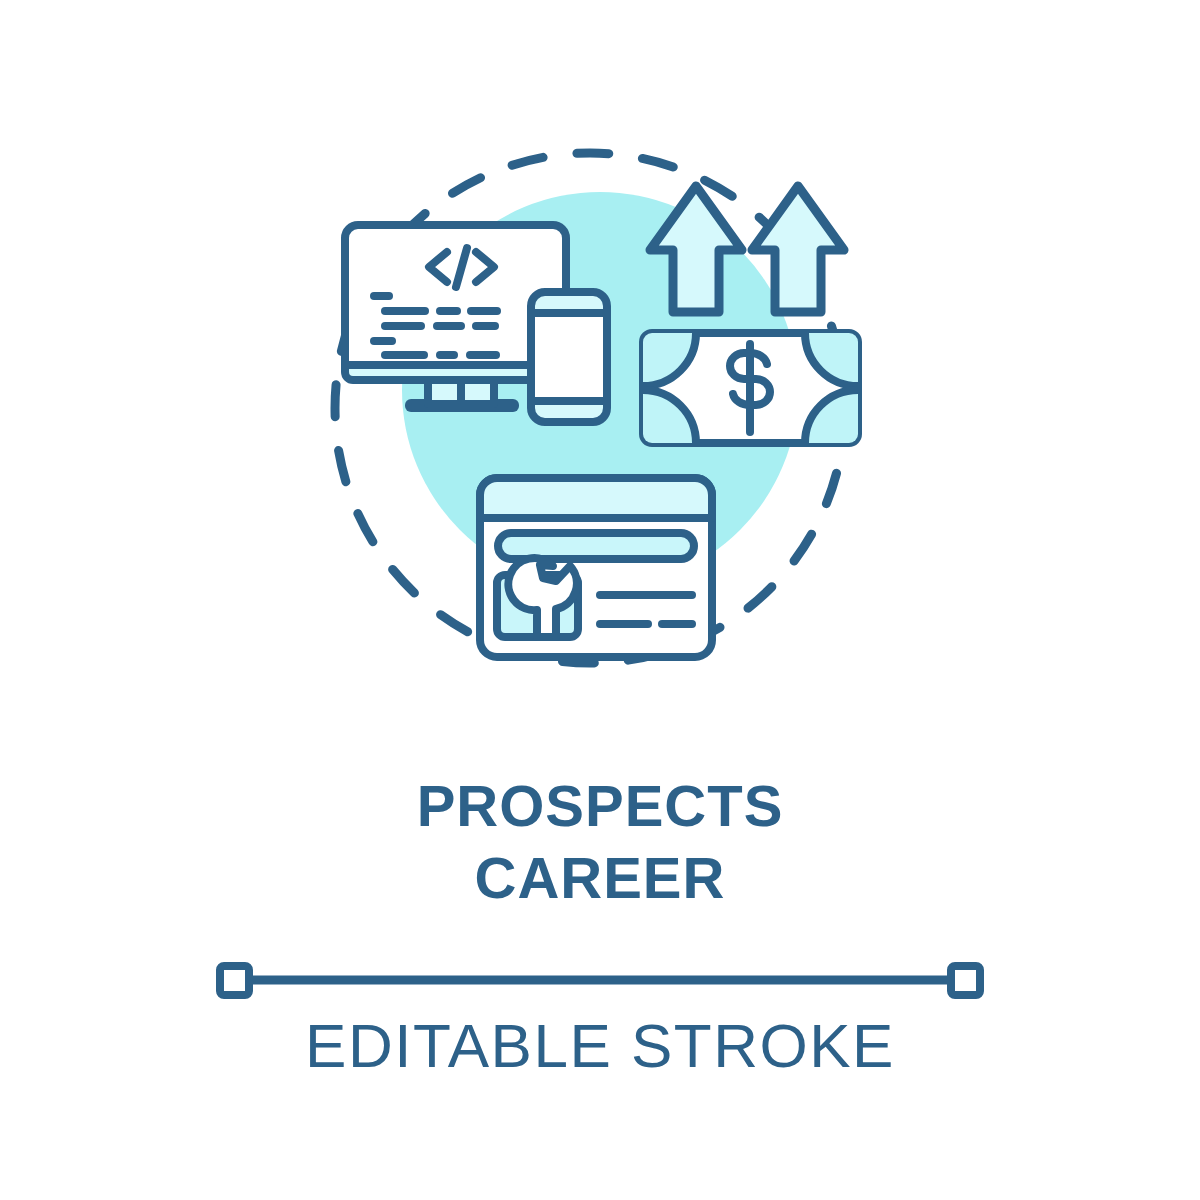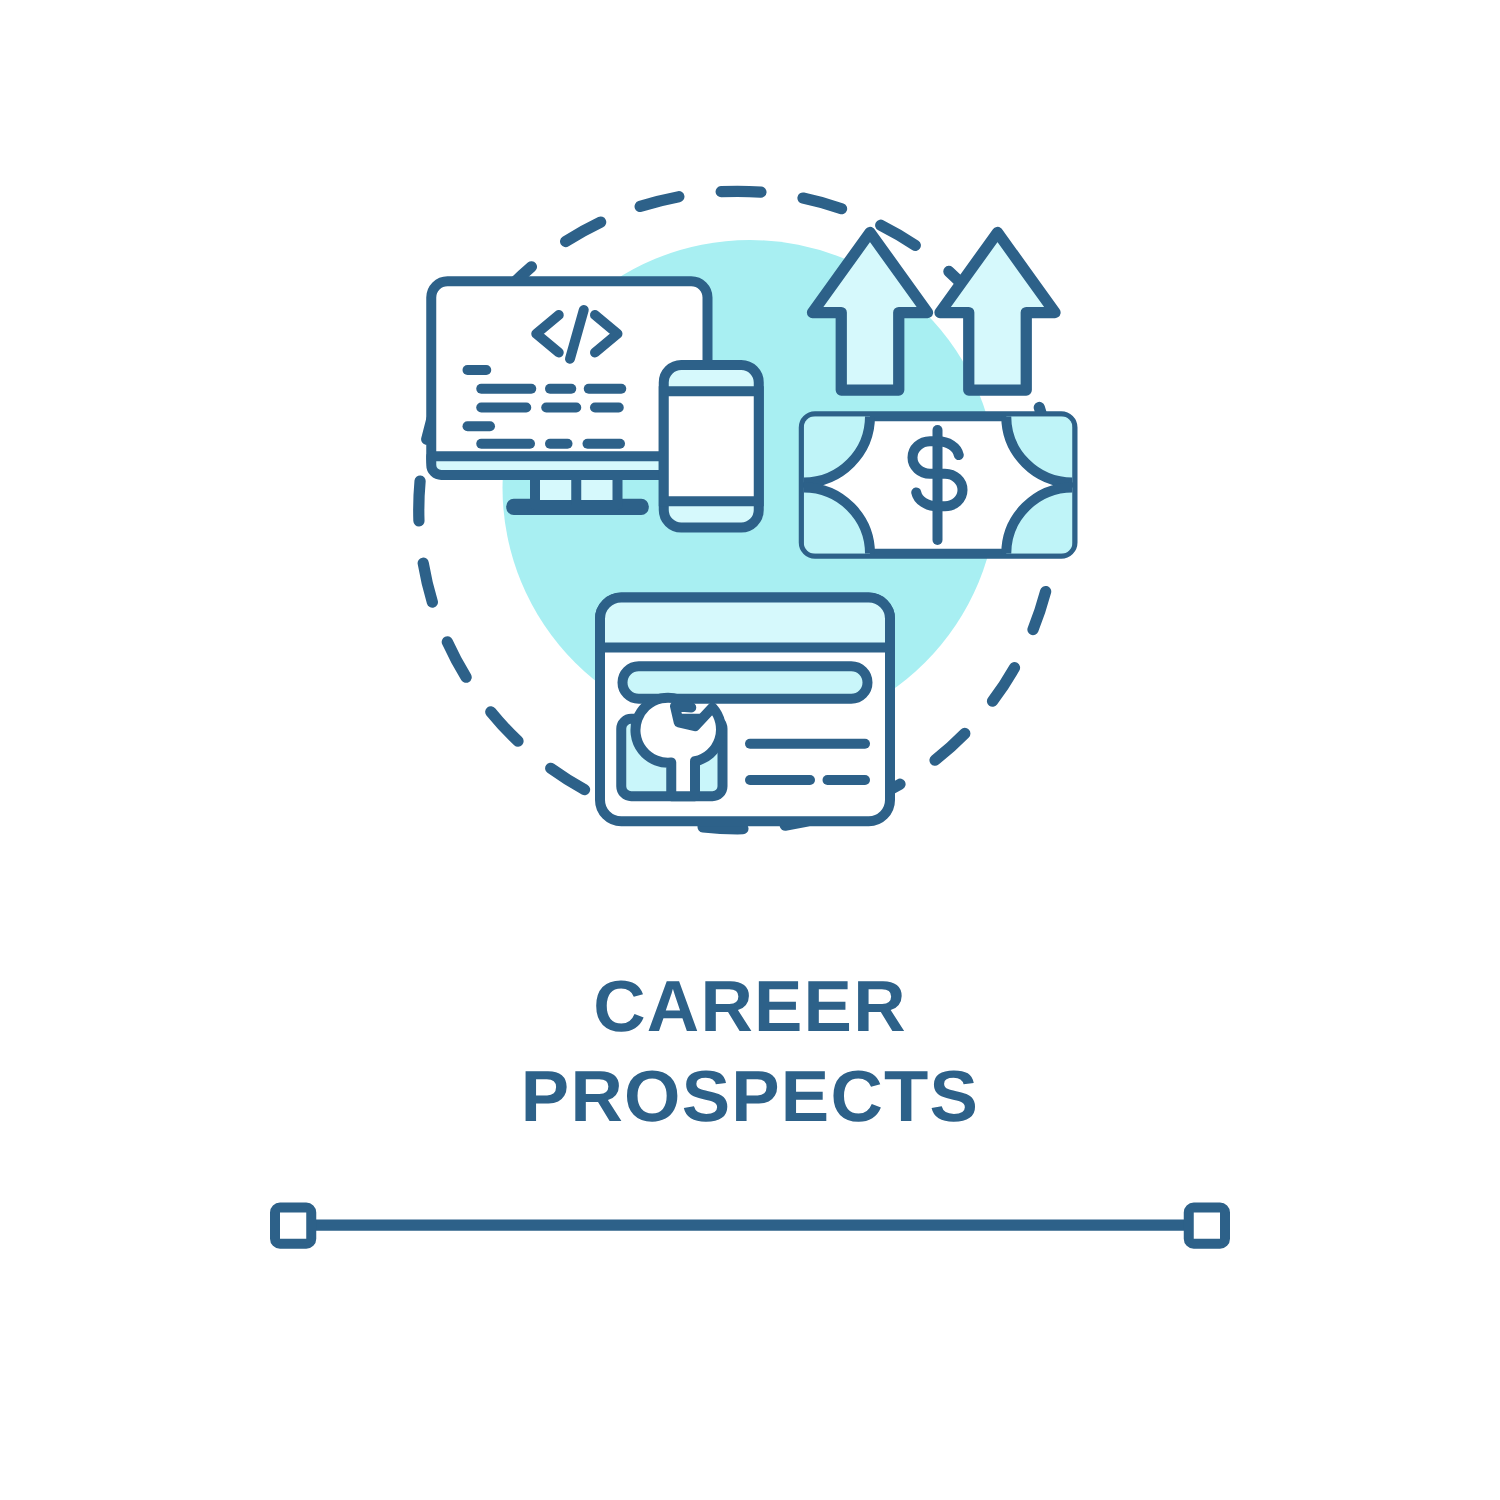--- a/index.html
+++ b/index.html
@@ -164,18 +164,21 @@
     </g>
 
     <g>
       <line x1="246" y1="980" x2="954" y2="980" stroke="#2D6189" stroke-width="9" stroke-linecap="butt"></line>
       <rect x="220" y="966" width="29" height="29" rx="4" fill="#FFFFFF" stroke="#2D6189" stroke-width="8" stroke-linejoin="round"></rect>
       <rect x="951" y="966" width="29" height="29" rx="4" fill="#FFFFFF" stroke="#2D6189" stroke-width="8" stroke-linejoin="round"></rect>
     </g>
   </svg>
 
   <div class="title-block">
+    <p class="title-line">PROSPECTS</p>
     <p class="title-line">CAREER</p>
-    <p class="title-line">PROSPECTS</p>
   </div>
 
+  <div class="stroke-block">
+    <p class="stroke-label">EDITABLE STROKE</p>
+  </div>
 
 </div>
 
 </body></html>

